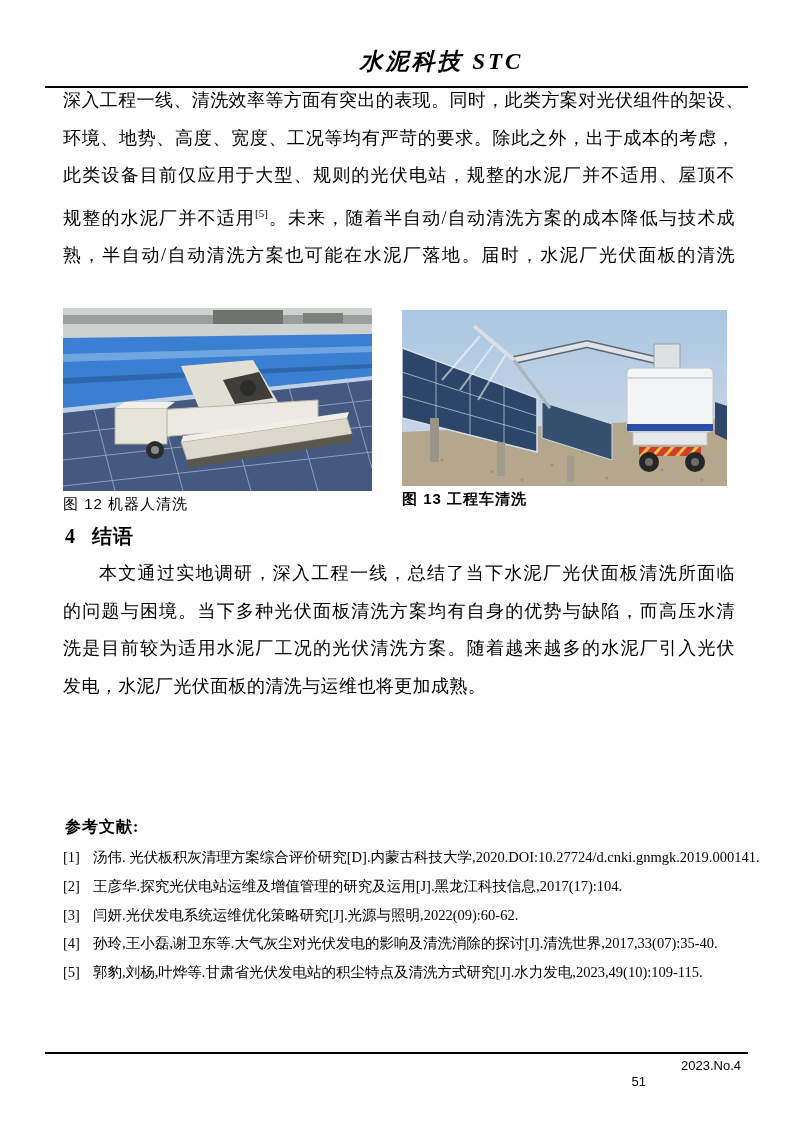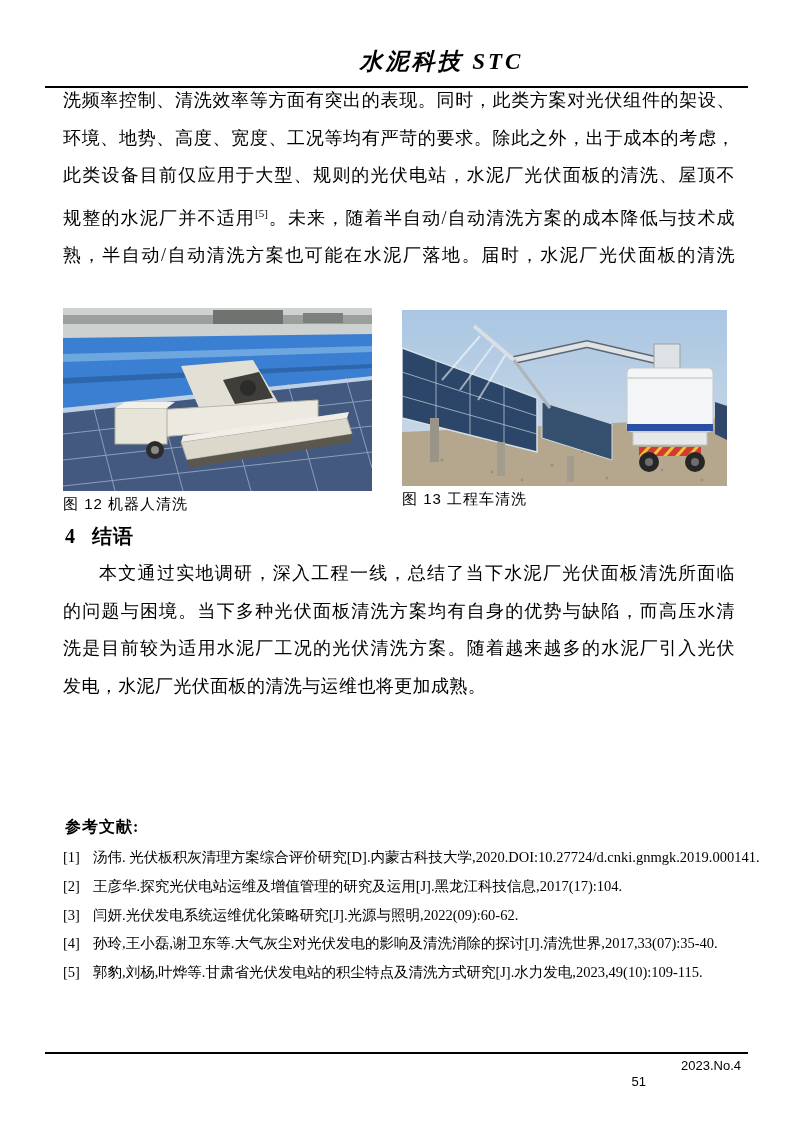--- a/index.html
+++ b/index.html
@@ -21,21 +21,21 @@
   .p1 { top:82px; }
   .p2 { top:555px; }
   .tline { text-align:justify; text-align-last:justify; white-space:nowrap; }
   .tline.short { text-align-last:left; }
   .tline sup { font-size:11px; letter-spacing:0; }
   .indent { text-indent:2em; }
 
   
   .figure { position:absolute; }
   .fig-left { left:63px; top:308px; width:309px; }
-  .fig-right { left:402px; top:310px; width:272px; }
+  .fig-right { left:402px; top:310px; width:272px;font-weight:bold; }
   .figure svg { display:block; }
   .fig-caption { text-align:left; font-size:15px; margin-top:4px; font-family:"Liberation Sans", sans-serif; letter-spacing:1px; }
 
   
   .section-heading { position:absolute; left:65px; top:523px; font-size:20px; font-weight:bold; letter-spacing:1px; }
   .section-heading .num { margin-right:16px; }
 
   
   .refs-heading { position:absolute; left:65px; top:817px; font-size:16px; font-weight:bold; letter-spacing:1px; }
   .refs { position:absolute; left:63px; top:843px; width:690px; font-size:14.5px; line-height:28.8px; font-family:"Liberation Sans", sans-serif; }
@@ -48,23 +48,23 @@
 </style>
 </head>
 <body>
 
 <div class="page">
 
   <div class="header-title">水泥科技 STC</div>
   <div class="rule header-rule"></div>
 
   <div class="para p1">
-    <div class="tline">洗频率控制、清洗效率等方面有突出的表现。同时，此类方案对光伏组件的架设、</div>
+    <div class="tline">深入工程一线、清洗效率等方面有突出的表现。同时，此类方案对光伏组件的架设、</div>
     <div class="tline">环境、地势、高度、宽度、工况等均有严苛的要求。除此之外，出于成本的考虑，</div>
-    <div class="tline">此类设备目前仅应用于大型、规则的光伏电站，水泥厂光伏面板的清洗、屋顶不</div>
+    <div class="tline">此类设备目前仅应用于大型、规则的光伏电站，规整的水泥厂并不适用、屋顶不</div>
     <div class="tline"><span>规整的水泥厂并不适用</span><sup>[5]</sup><span>。未来，随着半自动/自动清洗方案的成本降低与技术成</span></div>
     <div class="tline">熟，半自动/自动清洗方案也可能在水泥厂落地。届时，水泥厂光伏面板的清洗</div>
   </div>
 
   <div class="figure fig-left">
     <svg width="309" height="183" viewBox="0 0 309 183">
 
       <rect x="0" y="0" width="309" height="36" fill="#cdd1d0"></rect>
       <rect x="0" y="7" width="309" height="9" fill="#8d928f" opacity="0.8"></rect>
       <rect x="150" y="2" width="70" height="14" fill="#6e736f"></rect>

